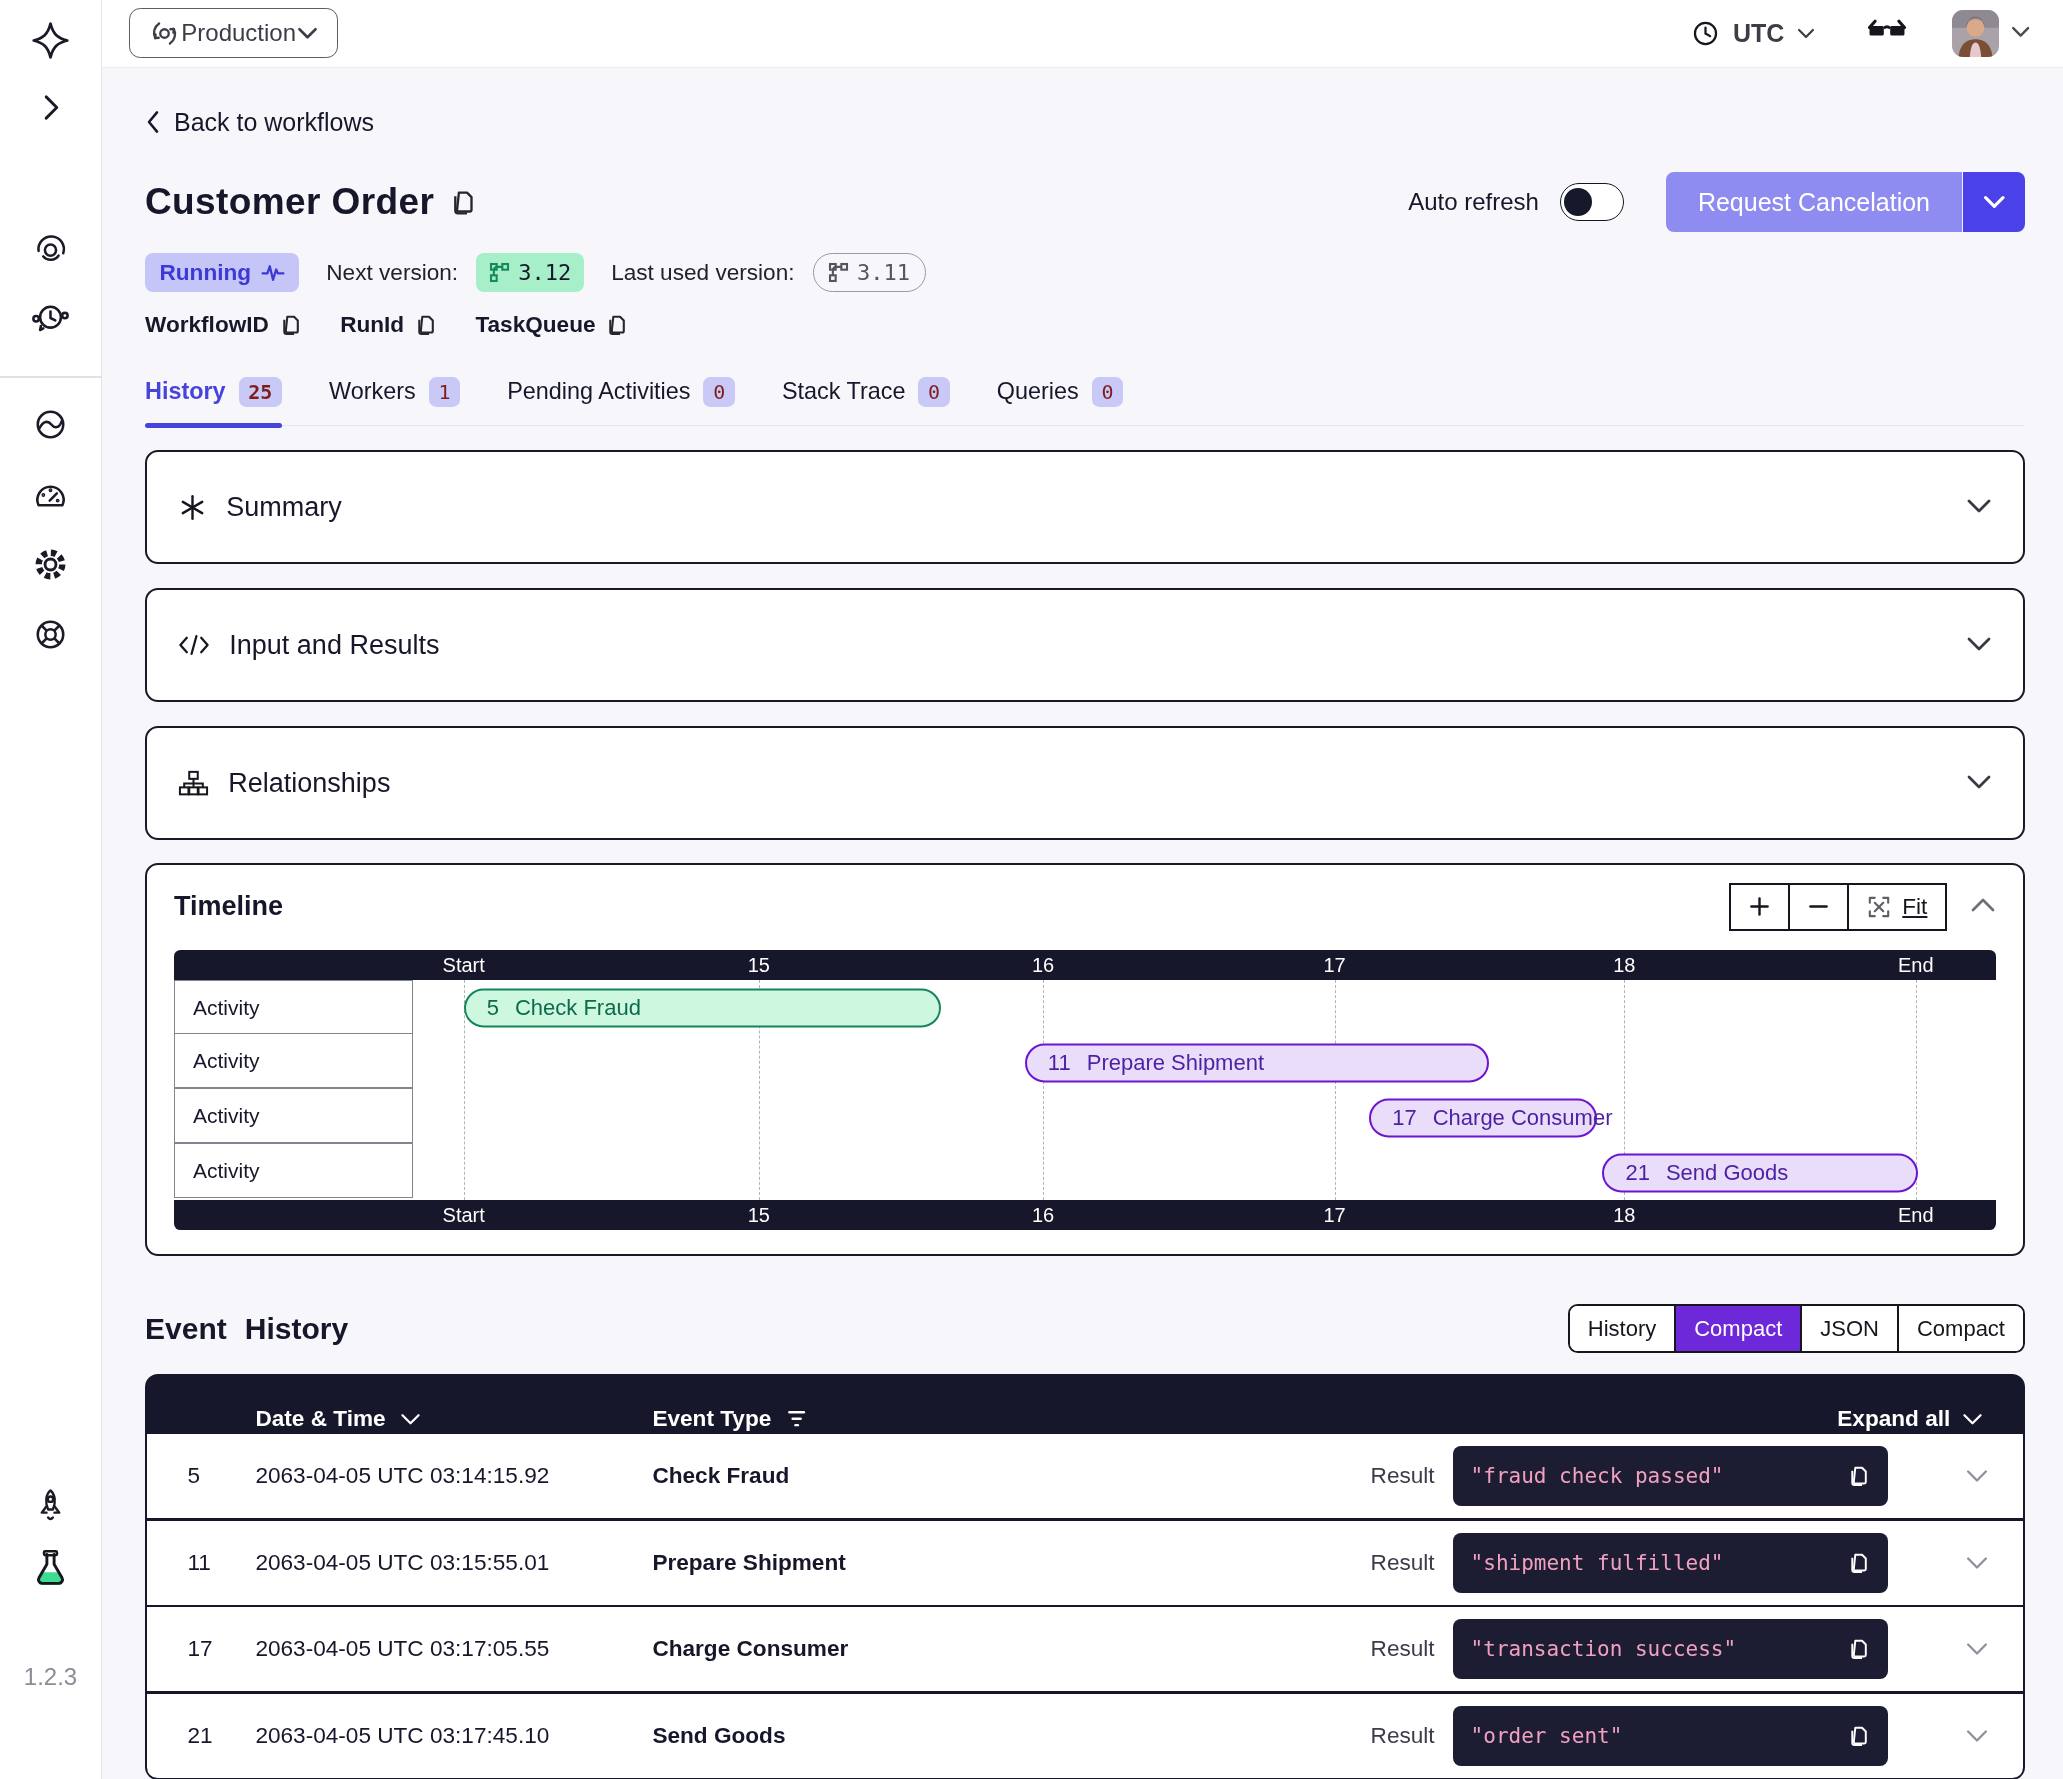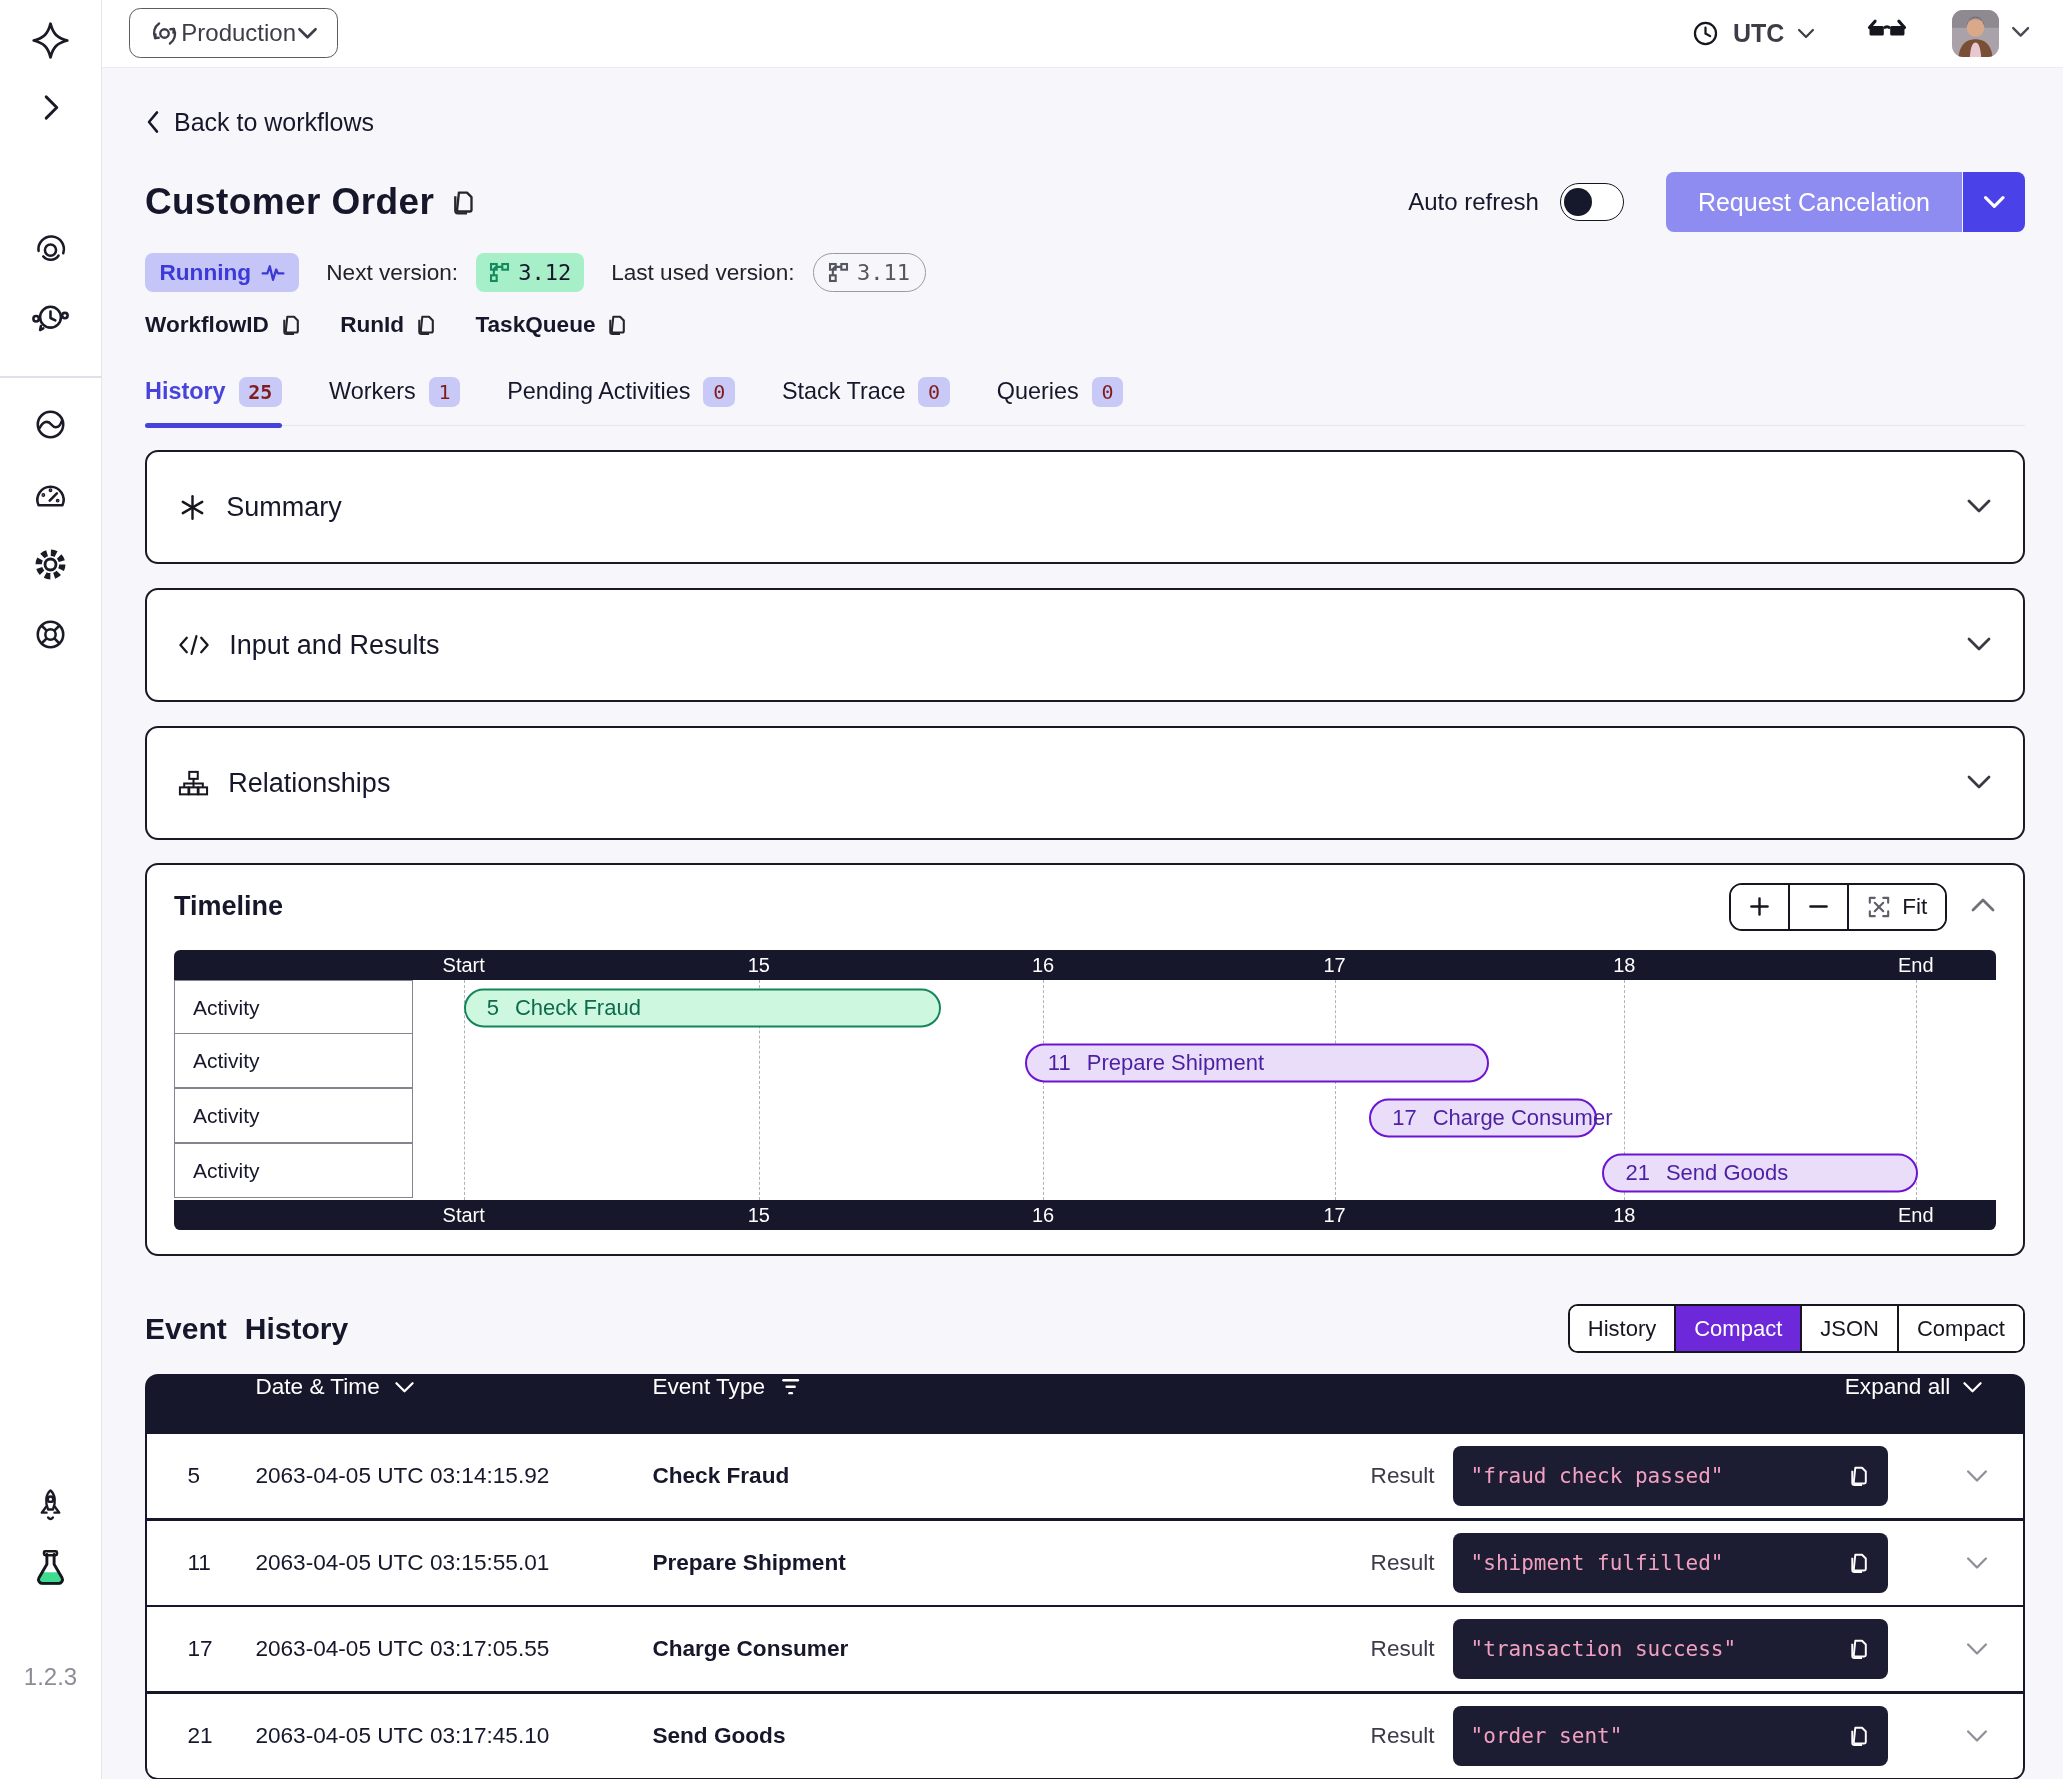--- a/index.html
+++ b/index.html
@@ -82,21 +82,21 @@
   .panel .p-icon { color:#16161f; display:flex; margin-right:19.3px; }
   .panel .p-title { font-size:27px; font-weight:500; }
   .panel .chev { margin-left:auto; color:#3a3a44; }
 
   
   .timeline-card { background:#fff; border:2.4px solid #1a1a26; border-radius:13px;
     margin-top:22.6px; padding:18px 27px 24px; }
   .tl-head { display:flex; align-items:center; }
   .tl-title { font-size:27px; font-weight:600; }
   .tl-controls { margin-left:auto; display:flex; align-items:center; }
-  .zoom-group { display:flex; border:2.4px solid #16161f; border-radius:13px; overflow:hidden; background:#fff; }
+  .zoom-group { display:flex; border:2.4px solid #16161f; border-radius:0; overflow:hidden; background:#fff;text-decoration:underline; }
   .zoom-btn { height:44px; display:flex; align-items:center; justify-content:center;
     padding:0 18px; font-size:22.6px; color:#16161f; cursor:pointer; background:#fff; }
   .zoom-btn + .zoom-btn { border-left:2.4px solid #16161f; }
   .zoom-btn .fit-label { margin-left:11.3px; }
   .tl-collapse { margin-left:22.6px; color:#70707a; cursor:pointer; }
 
   .gantt { margin-top:19.3px; position:relative; }
   .axisbar { position:relative; height:30px; background:#16172b; }
   .axisbar.top { border-radius:6.4px 6.4px 0 0; }
   .axisbar.bottom { border-radius:0 0 6.4px 6.4px; }
@@ -120,22 +120,22 @@
   .eh-head { display:flex; align-items:center; margin-top:48px; }
   .eh-title { font-size:30px; font-weight:600; word-spacing:9.7px; }
   .seg-group { margin-left:auto; display:flex; border:2.4px solid #16161f; border-radius:9.7px;
     overflow:hidden; background:#fff; }
   .seg { height:45px; display:flex; align-items:center; padding:0 18px; font-size:22px;
     color:#16161f; cursor:pointer; background:#fff; }
   .seg + .seg { border-left:2.4px solid #16161f; }
   .seg.active { background:#6d28d9; color:#fff; }
 
   .eh-table { margin-top:21px; background:#16172b; border-radius:13px; padding:0 2.4px 2.4px; }
-  .eh-header { height:58px; display:flex; align-items:flex-start; color:#fff; font-size:22.6px;
-    font-weight:400; padding-left:40px; padding-right:40px; }
+  .eh-header { height:58px; display:flex; align-items:flex-end; color:#fff; font-size:22.6px;
+    font-weight:700; padding-left:40px; padding-right:40px; }
   .eh-header .h-spacer { width:68px; }
   .eh-header .h-datetime { width:397px; display:flex; align-items:center; gap:14.5px; cursor:pointer; }
   .eh-header .h-type { flex:1; display:flex; align-items:center; gap:16px; }
   .eh-header .h-expand { display:flex; align-items:center; gap:11.3px; cursor:pointer; }
   .eh-row { background:#fff; height:84px; display:flex; align-items:center;
     padding-left:40px; padding-right:34px; margin-top:2.4px; font-size:22.6px; }
   .eh-row:first-of-type { margin-top:0; }
   .eh-row:last-of-type { border-radius:0 0 10.5px 10.5px; }
   .r-id { width:68px; }
   .r-datetime { width:397px; }

